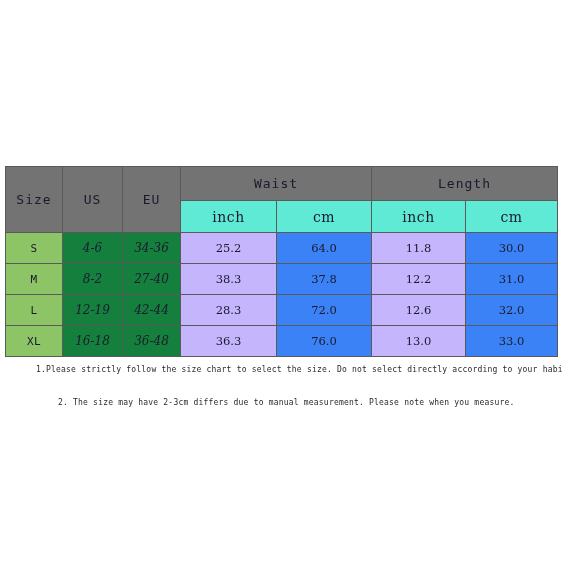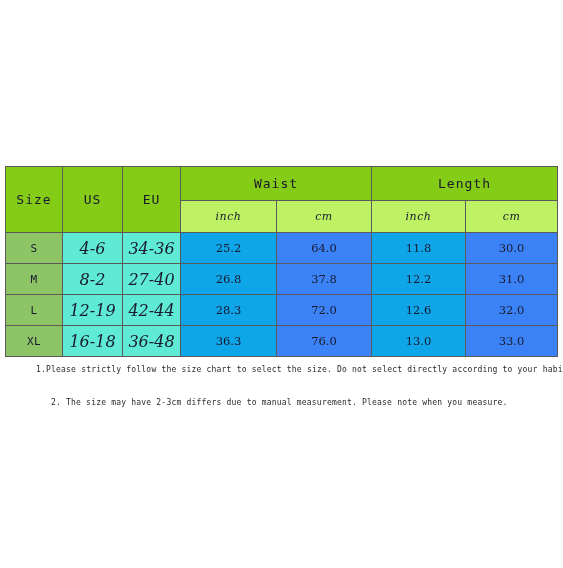--- a/index.html
+++ b/index.html
@@ -40,35 +40,34 @@
     padding: 0;
     margin: 0;
     text-align: center;
     vertical-align: middle;
     font-weight: normal;
     color: #1a1a2e;
   }
 
   
   .hdr {
-    background: #84cc16;
+    background: #737373;
     font-family: "DejaVu Sans Mono", monospace;
     font-size: 13px;
     letter-spacing: 1px;
     color: #24243a;
   }
   .hdr-group {
     height: 33px;
   }
   .hdr-unit {
-    background: #bef264;
+    background: #5eead4;
     height: 31px;
     font-family: "DejaVu Serif", serif;
-    font-style: italic;
-    font-size: 11px;
+    font-size: 14px;
     letter-spacing: 0.5px;
     color: #24243a;
   }
   .hdr-left {
     height: 64px;
   }
 
   
   .row-cell {
     height: 30px;
@@ -76,48 +75,48 @@
     font-size: 11.5px;
     color: #23233c;
   }
   .cell-size {
     background: #8dc566;
     font-family: "DejaVu Sans Mono", monospace;
     font-size: 11px;
     letter-spacing: 0.5px;
   }
   .cell-usa {
-    background: #5eead4;
+    background: #15803d;
     font-family: "DejaVu Serif", serif;
     font-style: italic;
     font-weight: bold;
-    font-size: 16px;
+    font-size: 12px;
   }
   .cell-inch {
-    background: #0ea5e9;
+    background: #c4b5fd;
   }
   .cell-cm {
     background: #3b82f6;
   }
 
   
   .note {
     position: absolute;
     font-family: "DejaVu Sans Mono", monospace;
     font-size: 8px;
     color: #2a2a2a;
     letter-spacing: 0.2px;
     white-space: nowrap;
   }
   .note-1 {
     left: 36px;
     top: 365px;
   }
   .note-2 {
-    left: 51px;
+    left: 58px;
     top: 398px;
   }
 </style>
 </head>
 <body>
 
 <div class="sheet">
 
   <table class="size-table">
     <colgroup>
@@ -151,21 +150,21 @@
         <td class="row-cell cell-usa">34-36</td>
         <td class="row-cell cell-inch">25.2</td>
         <td class="row-cell cell-cm">64.0</td>
         <td class="row-cell cell-inch">11.8</td>
         <td class="row-cell cell-cm">30.0</td>
       </tr>
       <tr>
         <td class="row-cell cell-size">M</td>
         <td class="row-cell cell-usa">8-2</td>
         <td class="row-cell cell-usa">27-40</td>
-        <td class="row-cell cell-inch">26.8</td>
+        <td class="row-cell cell-inch">38.3</td>
         <td class="row-cell cell-cm">37.8</td>
         <td class="row-cell cell-inch">12.2</td>
         <td class="row-cell cell-cm">31.0</td>
       </tr>
       <tr>
         <td class="row-cell cell-size">L</td>
         <td class="row-cell cell-usa">12-19</td>
         <td class="row-cell cell-usa">42-44</td>
         <td class="row-cell cell-inch">28.3</td>
         <td class="row-cell cell-cm">72.0</td>

